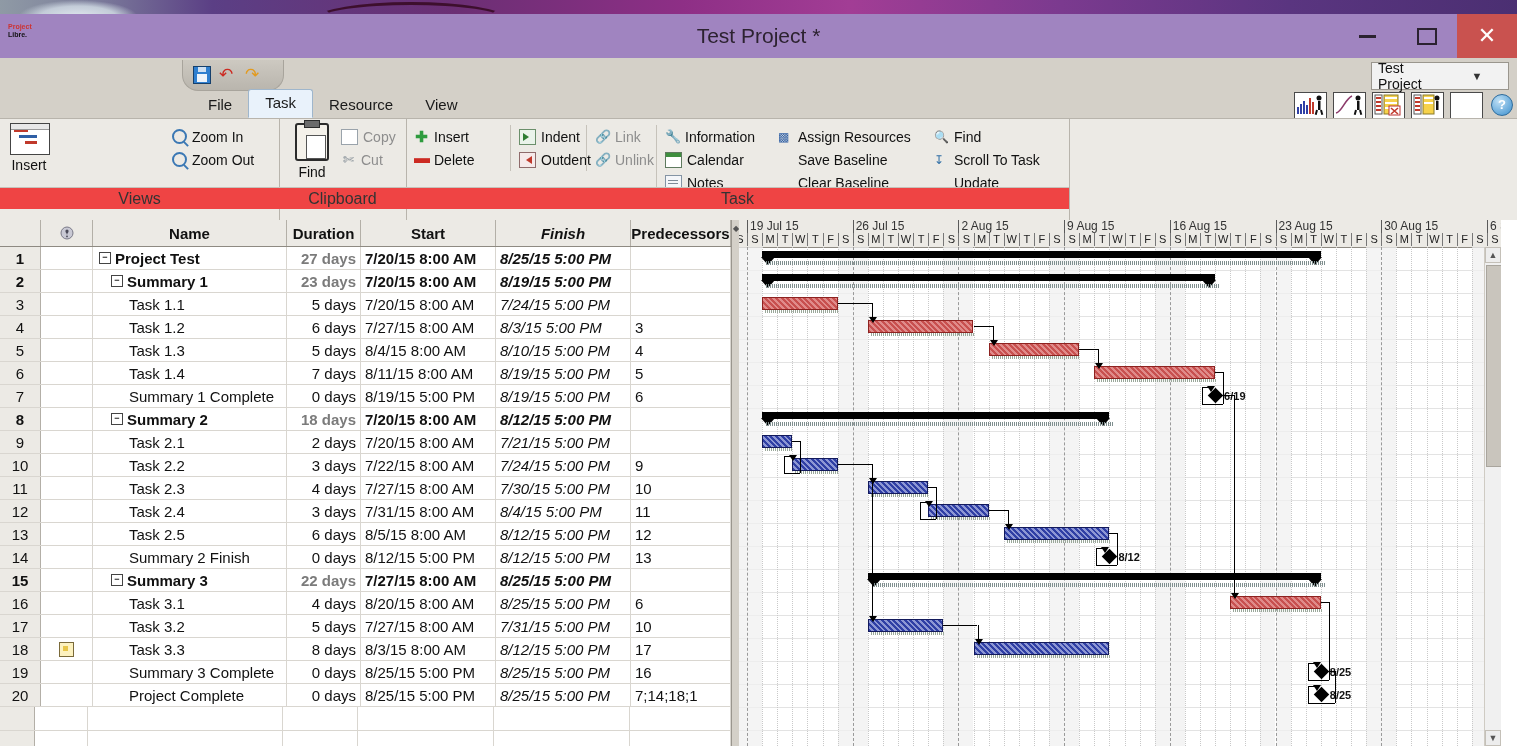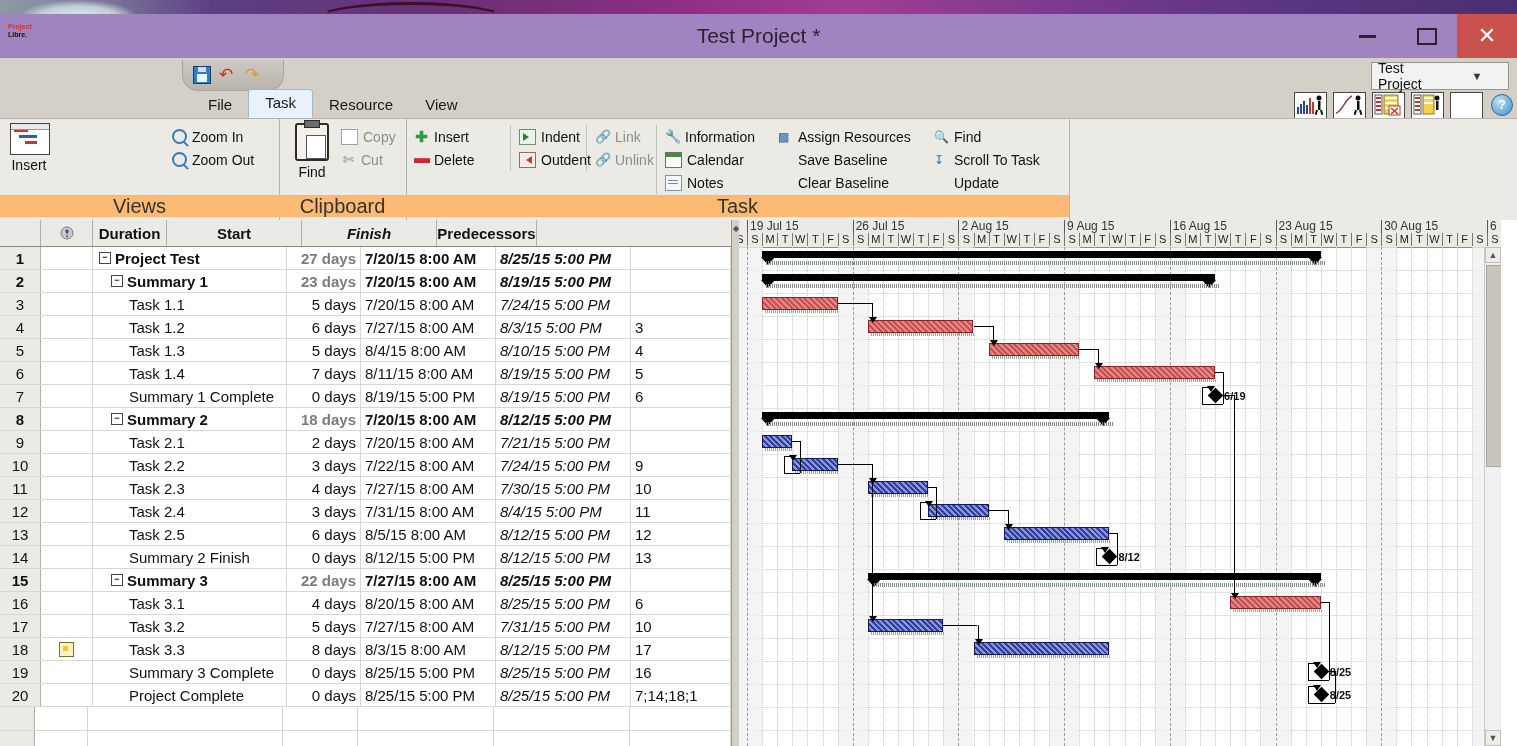--- a/index.html
+++ b/index.html
@@ -74,22 +74,22 @@
   .rb-ib{width:31px;height:25px;background:#fff;border:1px solid #4a4a4a;position:relative;overflow:hidden;}
   .rb-ib.plain{background:#fff;}
   .help{position:absolute;right:4px;top:36px;width:20px;height:20px;border-radius:50%;
     background:radial-gradient(circle at 35% 30%,#bfe0f5,#3b8fce);border:1px solid #2d6b9c;
     color:#fff;font-size:13px;font-weight:bold;text-align:center;line-height:19px;}
 
   .panels{position:absolute;left:0;top:60px;width:1517px;height:102px;
     background:#eceae5;border-top:1px solid #b8b4ac;}
   .grp{position:absolute;top:0;height:102px;border-right:1px solid #b8b4ac;}
   .grp .body{position:absolute;left:0;top:0;right:0;height:80px;}
-  .grp .cap{position:absolute;left:0;bottom:4px;width:100%;height:21px;line-height:21px;
-    text-align:center;font-size:20px;color:#333;border-top:1px solid #c6c2ba;background:#fdba74;}
+  .grp .cap{position:absolute;left:0;bottom:12px;width:100%;height:21px;line-height:21px;
+    text-align:center;font-size:16px;color:#333;border-top:1px solid #c6c2ba;background:#ef4444;}
   .cmd{display:flex;align-items:center;gap:5px;font-size:14px;color:#111;height:23px;cursor:default;}
   .cmd.dim{color:#8d8d8d;}
   .col{position:absolute;top:6px;}
   .mini{width:15px;height:14px;display:inline-block;position:relative;flex:0 0 15px;}
   .mi-net{background:#eef0f2;border:1px solid #5a6b7a;}
   .mi-net:after{content:"";position:absolute;left:2px;top:2px;width:5px;height:4px;background:#2f6ea5;}
   .mi-wbs{background:#f3f3f3;border:1px solid #6b6b6b;}
   .mi-wbs:after{content:"";position:absolute;left:4px;top:3px;width:7px;height:3px;background:#555;}
   .mi-tu{background:#fdf3d0;border:1px solid #7a6a3a;}
   .mi-tu:after{content:"";position:absolute;left:2px;top:2px;width:6px;height:9px;background:#c0392b;}
@@ -434,20 +434,21 @@
     <div class="tbl">
       <div class="hdr">
         <div class="c-id"></div>
         <div class="c-ind">
           <svg width="14" height="14" viewBox="0 0 14 14">
             <circle cx="7" cy="7" r="6" fill="#c9c9d4" stroke="#7a7a88"></circle>
             <path d="M7 3.5 a1.6 1.6 0 0 1 1.6 1.6 c0 1.8 -1.6 2.3 -1.6 4.4 c0 -2.1 -1.6 -2.6 -1.6 -4.4 A1.6 1.6 0 0 1 7 3.5z" fill="#4a4a58"></path>
             <circle cx="7" cy="10.4" r="0.9" fill="#4a4a58"></circle>
           </svg>
         </div>
+        <div class="c-name">Name</div>
         <div class="c-dur">Duration</div>
         <div class="c-start">Start</div>
         <div class="c-fin">Finish</div>
         <div class="c-pre">Predecessors</div>
       </div>
       <div id="tbl-body">
           <div class="row lvl0 summary">
             <div class="c-id">1</div>
             <div class="c-ind"></div>
             <div class="c-name">

